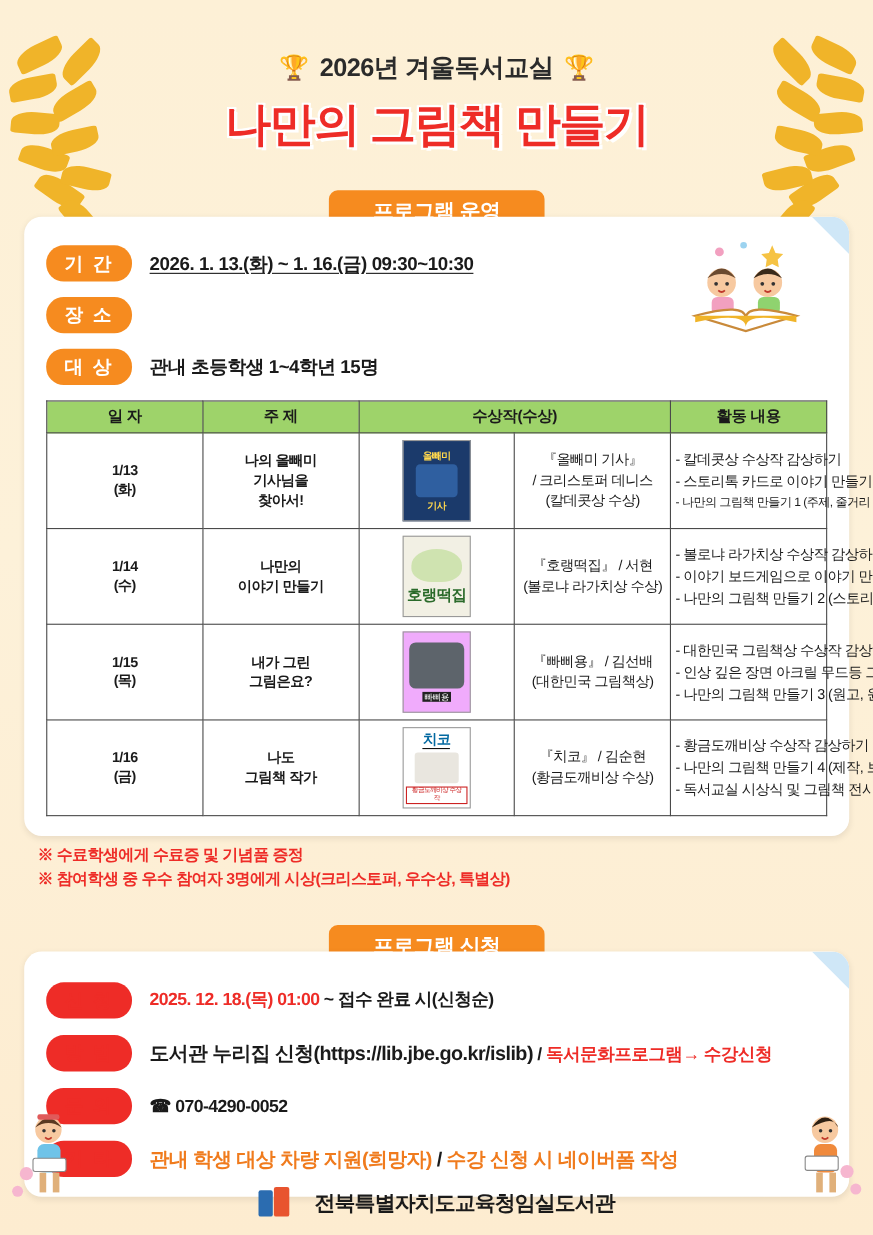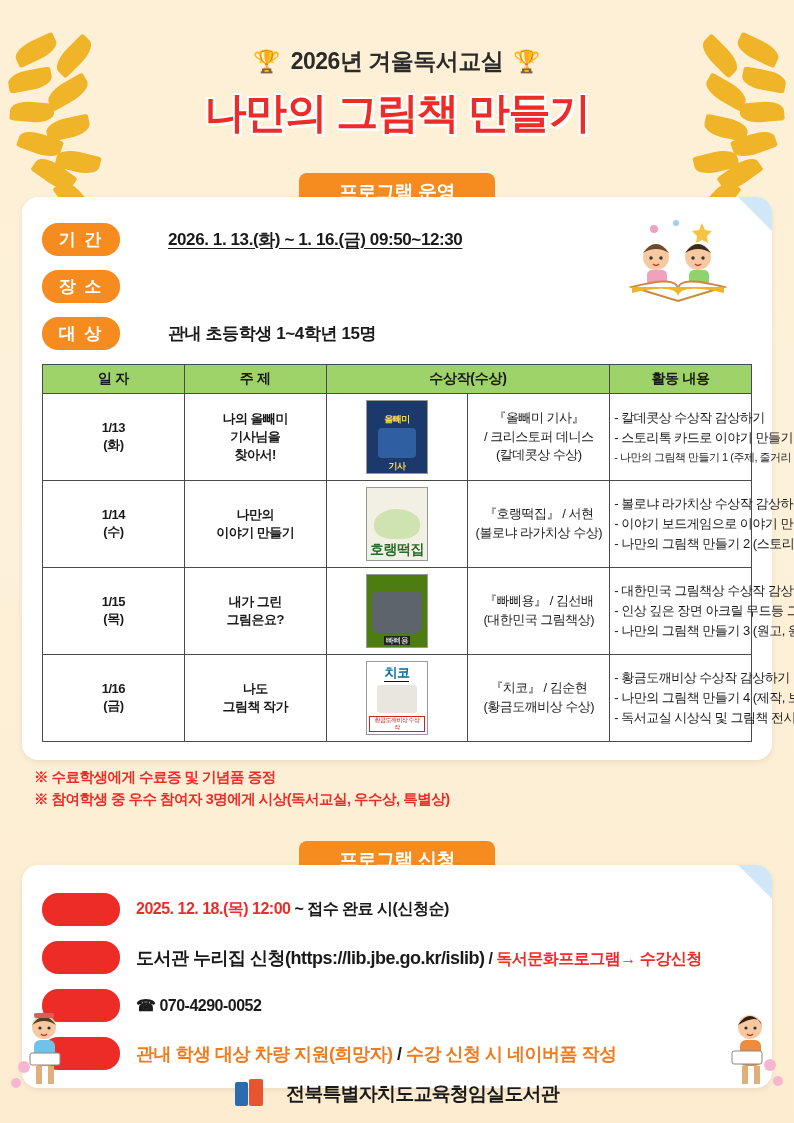--- a/index.html
+++ b/index.html
@@ -57,21 +57,21 @@
     background:#fff; border-radius: 16px;
     padding: 26px 20px 18px 20px;
     box-shadow: 0 2px 6px rgba(0,0,0,0.08);
   }
   .card .fold {
     position:absolute; right:0; top:0; width:34px; height:34px;
     background:#cfe7f7;
     border-top-right-radius:16px;
     clip-path: polygon(100% 0, 0 0, 100% 100%);
   }
-  .info-row { display:flex; align-items:center; margin-bottom: 14px; gap: 32px; }
+  .info-row { display:flex; align-items:center; margin-bottom: 14px; }
   .pill {
     width: 78px; text-align:center; flex:0 0 auto;
     background:#f68b1f; color:#fff; font-weight:bold; font-size:17px;
     border-radius: 16px; padding: 5px 0; margin-right: 16px;
     letter-spacing: 2px;
   }
   .pill.red { background:#ee2c27; }
   .info-text { font-size:17px; font-weight:bold; color:#1a1a1a; letter-spacing:-0.4px; }
   .info-text.underline { text-decoration: underline; text-underline-offset: 3px; }
   .kids {
@@ -93,32 +93,31 @@
   td.date { width: 52px; font-weight:bold; line-height:1.3; }
   td.topic { width: 112px; font-weight:bold; line-height:1.4; }
   td.cover { width: 86px; padding:3px; }
   td.book { width: 166px; line-height:1.45; }
   td.activity { text-align:left; padding-left:8px; line-height:1.55; font-size:12.5px; }
   .activity div { white-space:nowrap; }
   .small { font-size:11px; }
   
   .bookimg {
     width:62px; height:74px; margin:0 auto; border:1px solid #999;
-    display:flex; flex-direction:column; align-items:center; justify-content:flex-end;
+    display:flex; flex-direction:column; align-items:center; justify-content:center;
     font-size:8px; color:#222; overflow:hidden; line-height:1.15; text-align:center;
     padding:2px;
-    font-family:Liberation Serif, serif;
   }
   .bk1 { background:#1b3a6b; color:#ffe; }
   .bk1 .t { color:#ffd84d; font-weight:bold; font-size:9px; }
   .bk1 .art { width:38px; height:30px; background:#2f5fa0; border-radius:4px; margin:3px 0;}
   .bk2 { background:#f2f0e4; }
   .bk2 .art { width:46px; height:30px; background:#cfe3b0; border-radius:50% 50% 40% 40%; margin-bottom:3px;}
   .bk2 .t { font-weight:bold; color:#2a6a2a; font-size:14px; }
-  .bk3 { background:#4d7c0f; color:#fff; }
+  .bk3 { background:#f0abfc; color:#fff; }
   .bk3 .art { width:50px; height:42px; background:#5d646b; border-radius:6px; margin-bottom:3px;}
   .bk3 .t { font-size:8px; background:#222; color:#fff; padding:0 2px;}
   .bk4 { background:#fff; }
   .bk4 .t { font-weight:bold; color:#0369a1; font-size:13px; border-bottom:1px solid #111; }
   .bk4 .art { width:40px; height:28px; background:#e9e6df; margin:3px 0; border-radius:3px;}
   .bk4 .b { font-size:6px; color:#c22; border:1px solid #c22; padding:0 2px;}
   
   .notes { margin: 8px 26px 0 34px; }
   .note { color:#ee2c27; font-size:14.5px; font-weight:bold; letter-spacing:-0.5px; margin-bottom:3px; }
   
@@ -202,21 +201,21 @@
       <circle cx="79" cy="39" r="1.7" fill="#333"></circle>
         <circle cx="89" cy="39" r="1.7" fill="#333"></circle>
       <path d="M81 45 q3 3 6 0" stroke="#c0392b" stroke-width="1.6" fill="none"></path>
       <rect x="75" y="51" width="20" height="16" rx="5" fill="#8fd36f"></rect>
       <path d="M18 68 q45 -12 46 2 q1 -14 46 -2 l-46 14z" fill="#fff" stroke="#c98a3a" stroke-width="2"></path>
       <path d="M18 68 l0 6 q45 -10 46 4 q1 -14 46 -4 l0 -6" fill="#f0b429"></path>
     </svg>
 
     <div class="info-row">
       <div class="pill">기 간</div>
-      <div class="info-text underline">2026. 1. 13.(화) ~ 1. 16.(금) 09:50~12:30</div>
+      <div class="info-text underline">2026. 1. 13.(화) ~ 1. 16.(금) 09:30~10:30</div>
     </div>
     <div class="info-row">
       <div class="pill">장 소</div>
     </div>
     <div class="info-row">
       <div class="pill">대 상</div>
       <div class="info-text">관내 초등학생 1~4학년 15명</div>
     </div>
 
     <table class="schedule">
@@ -332,34 +331,34 @@
             <div>- 나만의 그림책 만들기 4 (제작, 보완)</div>
             <div>- 독서교실 시상식 및 그림책 전시</div>
           </td>
         </tr>
       </tbody>
     </table>
   </div>
 
   <div class="notes">
     <div class="note">※ 수료학생에게 수료증 및 기념품 증정</div>
-    <div class="note">※ 참여학생 중 우수 참여자 3명에게 시상(독서교실, 우수상, 특별상)</div>
+    <div class="note">※ 참여학생 중 우수 참여자 3명에게 시상(크리스토퍼, 우수상, 특별상)</div>
   </div>
 
   <div class="banner-wrap">
     <div class="banner">프로그램 신청</div>
   </div>
 
   <div class="card" style="padding-top:28px; padding-bottom:14px;">
     <div class="fold"></div>
 
     <div class="apply-row">
       <div class="pill red">신 청</div>
       <div class="apply-text">
-        <span class="red">2025. 12. 18.(목) 12:00</span><span> ~ 접수 완료 시(신청순)</span>
+        <span class="red">2025. 12. 18.(목) 01:00</span><span> ~ 접수 완료 시(신청순)</span>
       </div>
     </div>
 
     <div class="apply-row">
       <div class="pill red">방 법</div>
       <div class="apply-text">
         <span class="apply-sub">도서관 누리집 신청(https://lib.jbe.go.kr/islib)</span><span> / </span><span class="red">독서문화프로그램→ 수강신청</span>
       </div>
     </div>
 

